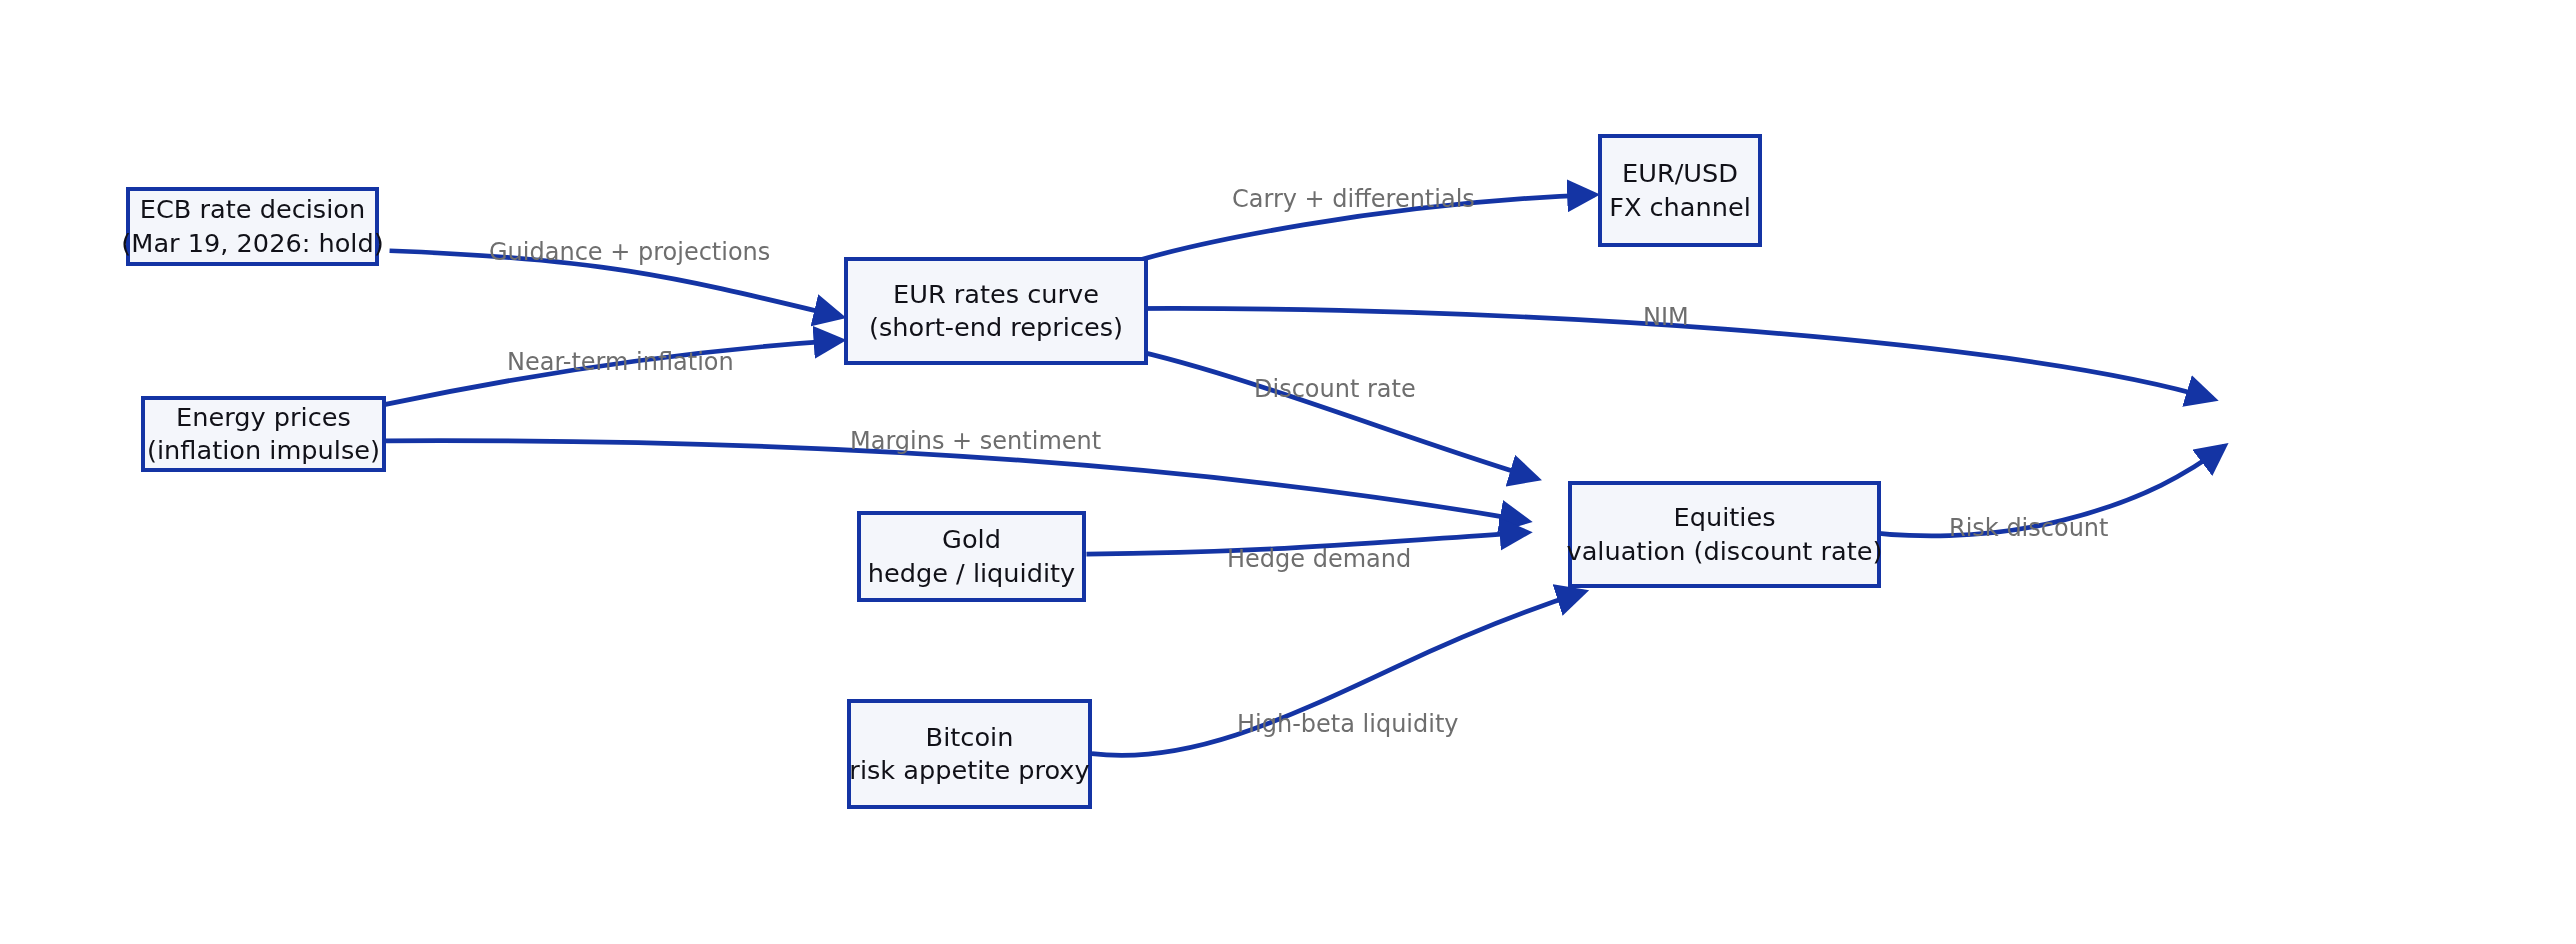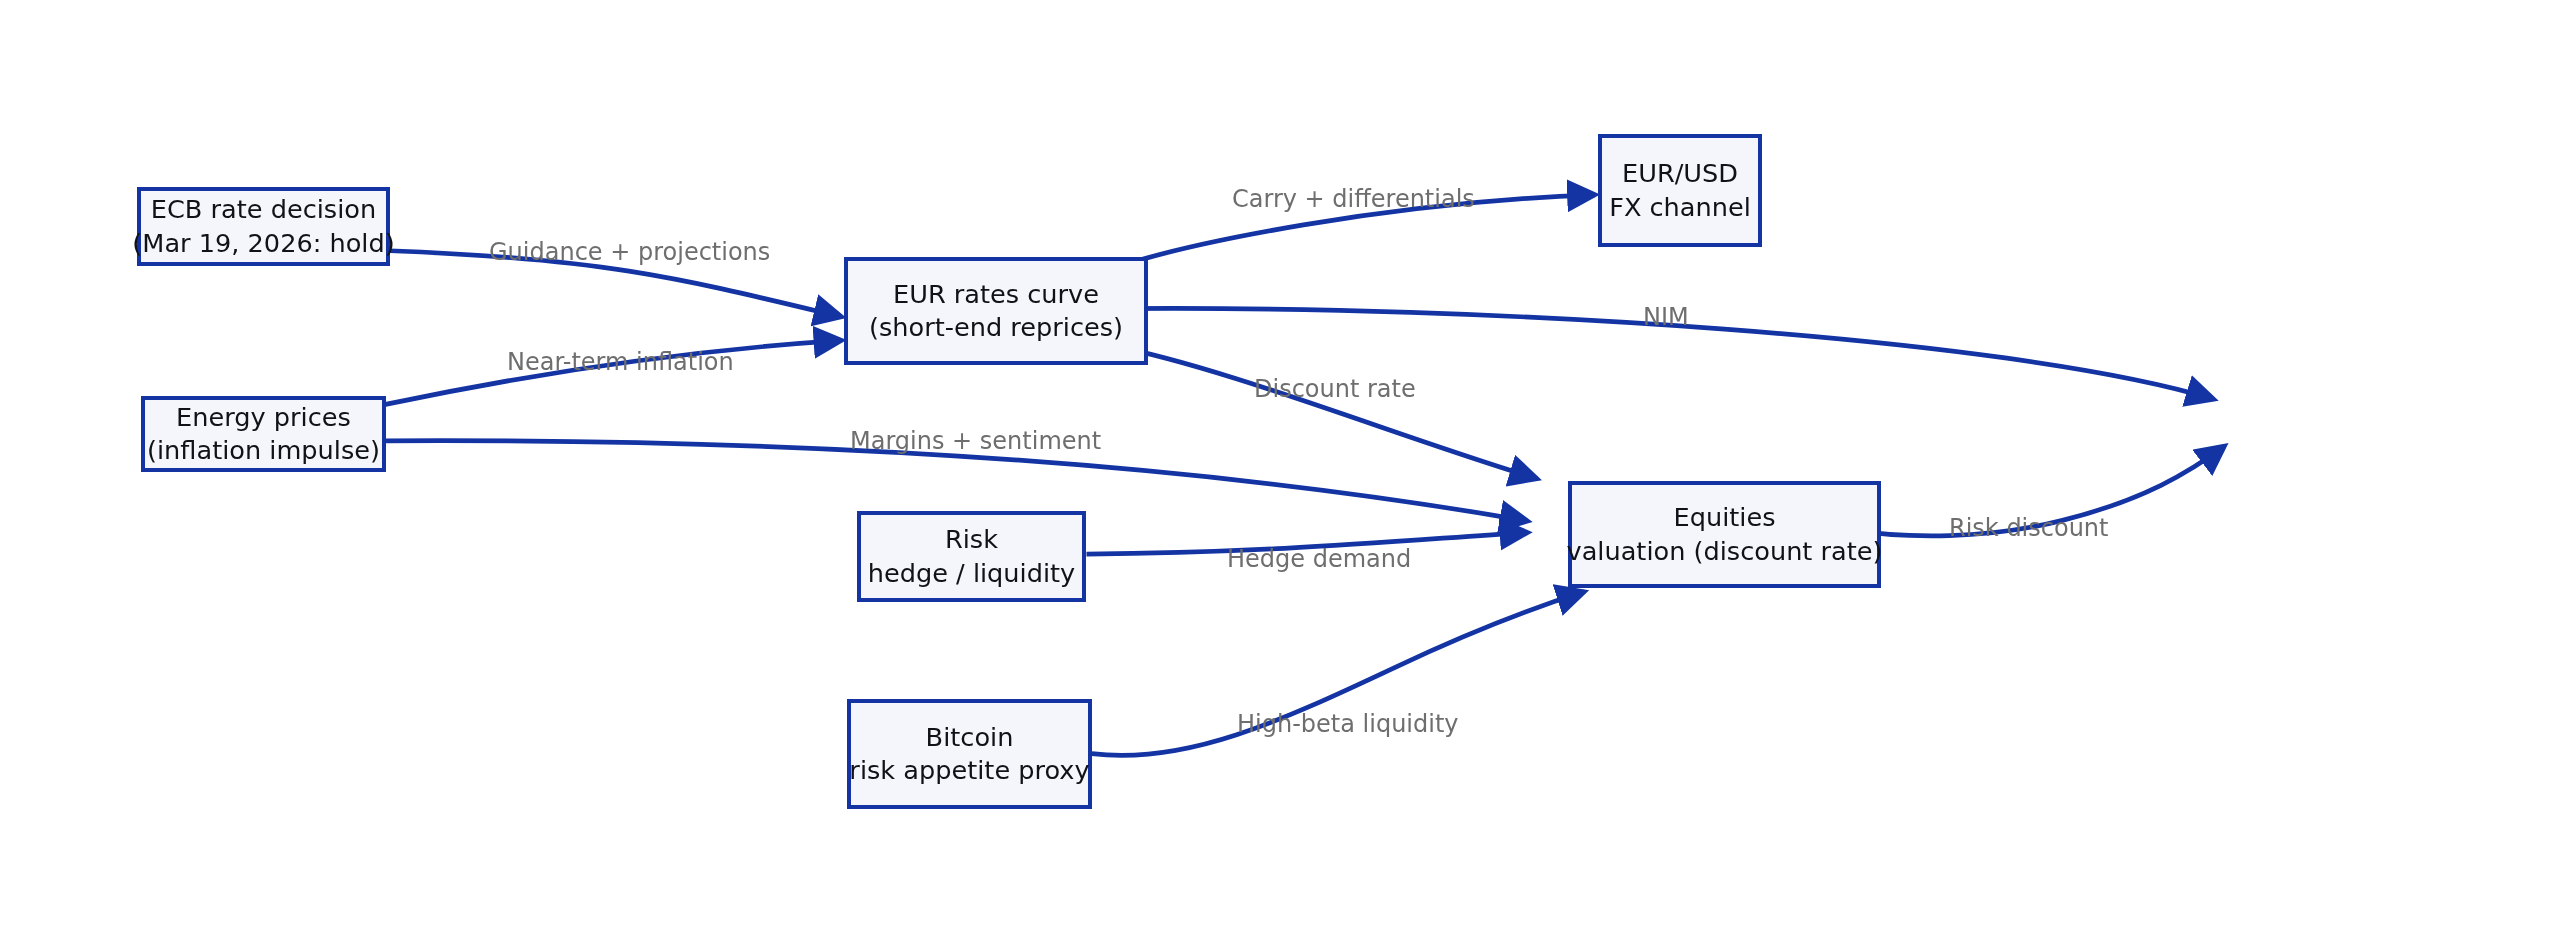--- a/index.html
+++ b/index.html
@@ -80,37 +80,37 @@
       <path d="M 1646 458 C 2200 452 2980 500 3284 592" marker-end="url(#arrow)"></path>
 
       <path d="M 1612 822 C 1900 820 2100 800 2266 790" marker-end="url(#arrow)"></path>
 
       <path d="M 1620 1118 C 1760 1135 1900 1070 2070 990 C 2180 938 2280 900 2350 878" marker-end="url(#arrow)"></path>
 
       <path d="M 2737 785 C 2830 800 2950 800 3060 772 C 3180 742 3250 700 3300 662" marker-end="url(#arrow)"></path>
     </g>
   </svg>
 
-  <div class="node" style="left:137px; top:187px; width:253px; height:79px;">
+  <div class="node" style="left:126px; top:187px; width:253px; height:79px;">
     <span class="l1">ECB rate decision</span>
     <span class="l2">(Mar 19, 2026: hold)</span>
   </div>
 
   <div class="node" style="left:141px; top:396px; width:245px; height:76px;">
     <span class="l1">Energy prices</span>
     <span class="l2">(inflation impulse)</span>
   </div>
 
   <div class="node" style="left:844px; top:257px; width:304px; height:108px;">
     <span class="l1">EUR rates curve</span>
     <span class="l2">(short-end reprices)</span>
   </div>
 
   <div class="node" style="left:857px; top:511px; width:229px; height:91px;">
-    <span class="l1">Risk</span>
+    <span class="l1">Gold</span>
     <span class="l2">hedge / liquidity</span>
   </div>
 
   <div class="node" style="left:847px; top:699px; width:245px; height:110px;">
     <span class="l1">Bitcoin</span>
     <span class="l2">risk appetite proxy</span>
   </div>
 
   <div class="node" style="left:1598px; top:134px; width:164px; height:113px;">
     <span class="l1">EUR/USD</span>

